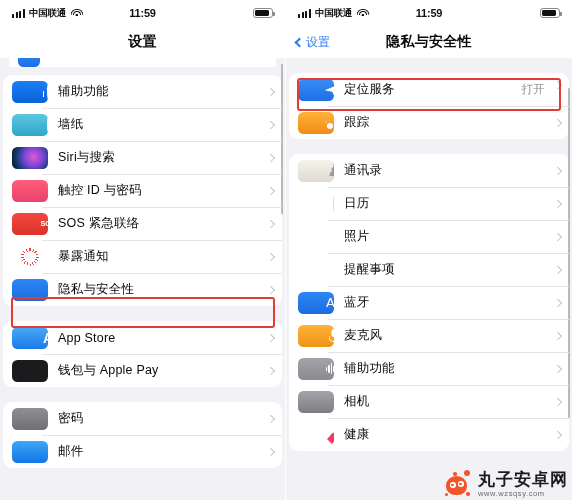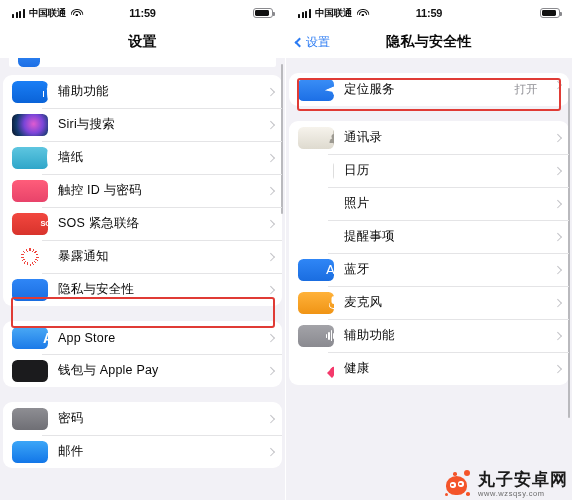--- a/index.html
+++ b/index.html
@@ -121,21 +121,21 @@
     position: relative; overflow: hidden;
     font-size: 12px; color: #fff; padding-left: 36px;
   }
   .label {
     margin-left: 10px;
     font-size: 12.5px;
     color: #0a0a0a;
     letter-spacing: .2px;
     white-space: nowrap;
   }
-  .trail { margin-left: auto; display: flex; gap: 17px; }
+  .trail { margin-left: auto; display: flex; gap: 10px; }
   .value { font-size: 11.5px; color: #8d8d93; }
   .chev {
     width: 5.5px; height: 5.5px;
     border-top: 1.5px solid #c2c2c6; border-right: 1.5px solid #c2c2c6;
     transform: rotate(45deg);
     flex: 0 0 auto;
   }
 
   
   .hl {
@@ -354,32 +354,32 @@
           <span class="ic i-access">
               <span class="glyph"></span>
             </span>
           <span class="label">辅助功能</span>
           <span class="trail">
             <span class="chev"></span>
           </span>
         </div>
 
         <div class="row">
+          <span class="ic i-wall">
+              <span class="glyph"></span>
+            </span>
+          <span class="label">墙纸</span>
+          <span class="trail">
+            <span class="chev"></span>
+          </span>
+        </div>
+
+        <div class="row">
           <span class="ic i-siri"></span>
           <span class="label">Siri与搜索</span>
-          <span class="trail">
-            <span class="chev"></span>
-          </span>
-        </div>
-
-        <div class="row">
-          <span class="ic i-wall">
-              <span class="glyph"></span>
-            </span>
-          <span class="label">墙纸</span>
           <span class="trail">
             <span class="chev"></span>
           </span>
         </div>
 
         <div class="row">
           <span class="ic i-touchid">
               <span class="glyph"></span>
             </span>
           <span class="label">触控 ID 与密码</span>
@@ -508,20 +508,29 @@
       <div class="gap"></div>
 
       <div class="group">
         <div class="row">
           <span class="ic i-loc">
               <span class="glyph"></span>
             </span>
           <span class="label">定位服务</span>
           <span class="trail">
             <span class="value">打开</span>
+            <span class="chev"></span>
+          </span>
+        </div>
+        <div class="row">
+          <span class="ic i-track">
+              <span class="glyph"></span>
+            </span>
+          <span class="label">跟踪</span>
+          <span class="trail">
             <span class="chev"></span>
           </span>
         </div>
       </div>
 
       <div class="gap"></div>
 
       <div class="group">
 
         <div class="row">
@@ -596,20 +605,29 @@
                 <i style="height:5px"></i>
                 <i style="height:8px"></i>
               </span>
           </span>
           <span class="label">辅助功能</span>
           <span class="trail">
               <span class="chev"></span>
             </span>
         </div>
 
+        <div class="row">
+          <span class="ic i-cam">
+              <span class="glyph"></span>
+            </span>
+          <span class="label">相机</span>
+          <span class="trail">
+              <span class="chev"></span>
+            </span>
+        </div>
 
         <div class="row">
           <span class="ic i-health">
               <span class="glyph"></span>
             </span>
           <span class="label">健康</span>
           <span class="trail">
               <span class="chev"></span>
             </span>
         </div>

